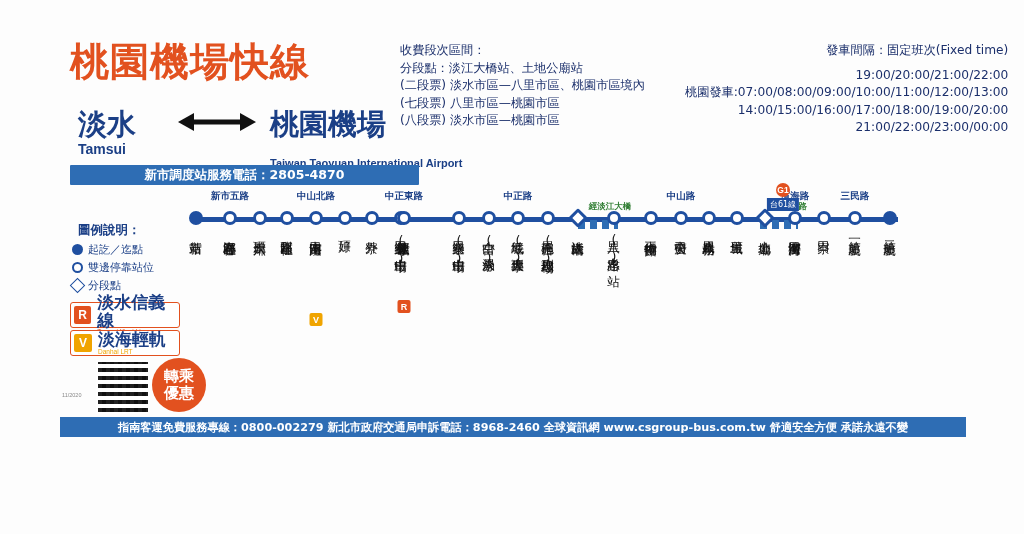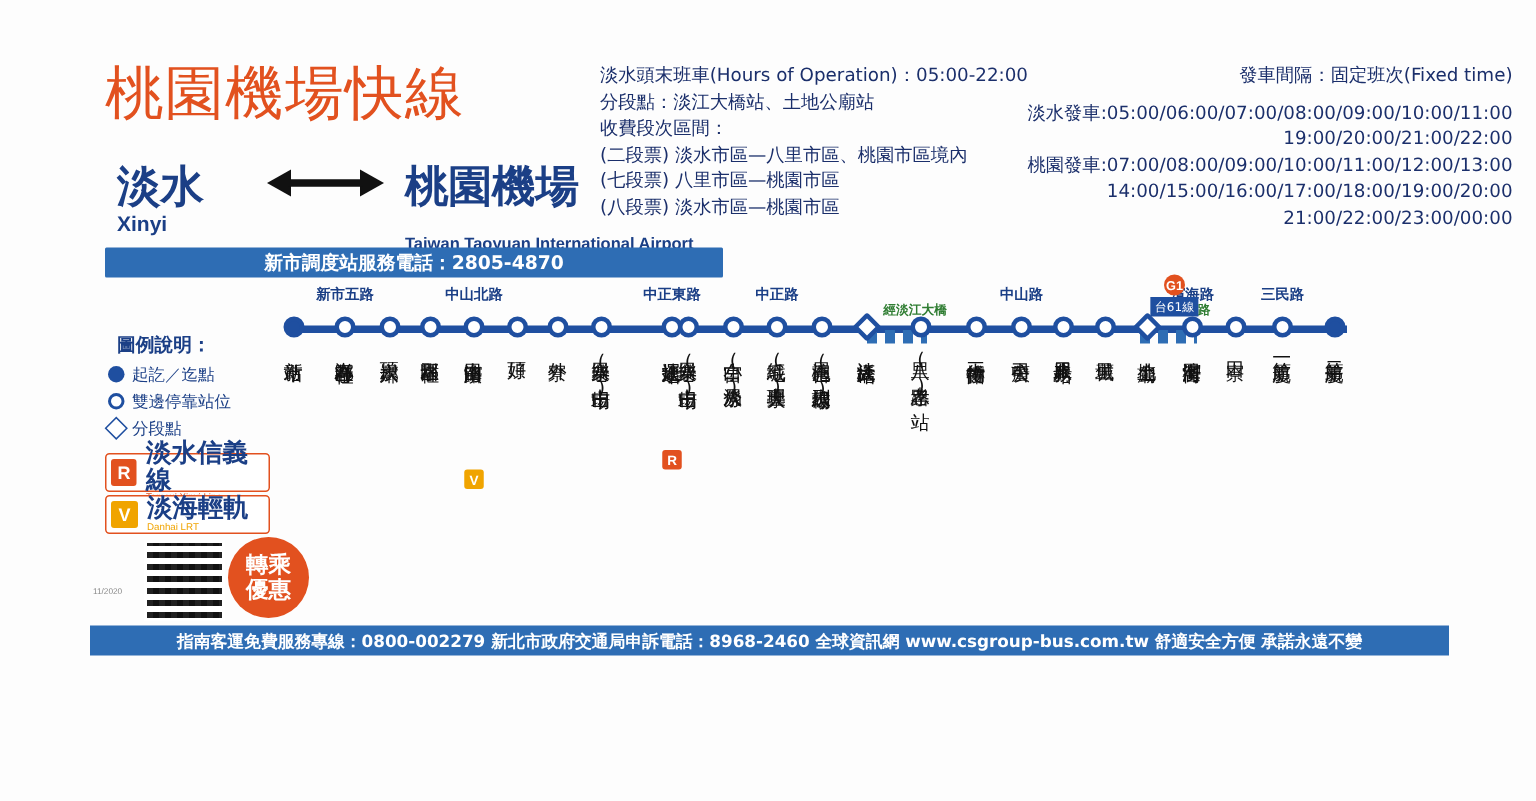--- a/index.html
+++ b/index.html
@@ -11,21 +11,21 @@
     position:relative;
   }
   #root{
     position:absolute;left:0;top:0;width:1024px;height:534px;
     background:#fdfdfd;
   }
 
   
   .title-main{
     position:absolute;left:70px;top:35px;
-    font-size:39px;font-weight:normal;color:#e2511f;
+    font-size:39px;font-weight:bold;color:#e2511f;
     letter-spacing:1px;
     font-family:"DejaVu Sans", sans-serif;
     white-space:nowrap;
   }
   .od-row{
     position:absolute;left:70px;top:105px;width:330px;height:48px;
   }
   .od-from{
     position:absolute;left:8px;top:0;
     font-size:29px;font-weight:bold;color:#1b3f86;
@@ -46,21 +46,21 @@
     font-family:"DejaVu Sans", sans-serif;
     white-space:nowrap;
   }
   .od-to-en{
     position:absolute;left:200px;top:36px;
     font-size:11px;font-weight:bold;color:#1b3f86;
     white-space:nowrap;
     margin-top:16px;
   }
   .phone-bar{
-    position:absolute;left:70px;top:165px;width:412px;height:20px;
+    position:absolute;left:70px;top:165px;width:349px;height:20px;
     background:#2e6db4;color:#ffffff;
     font-size:12.5px;font-weight:bold;
     display:flex;align-items:center;justify-content:center;
     font-family:"DejaVu Sans", sans-serif;
     border-radius:1px;
   }
 
   
   .info-col{
     position:absolute;color:#1b2f6b;
@@ -200,47 +200,45 @@
 </style>
 </head>
 <body>
 
 <div id="root">
 
   <div class="title-main">桃園機場快線</div>
 
   <div class="od-row">
     <div class="od-from">淡水</div>
-    <div class="od-from-en">Xinyi</div>
+    <div class="od-from-en">Tamsui</div>
     <div class="od-arrow">
       <svg width="78" height="22" viewBox="0 0 78 22">
         <polygon points="0,11 16,2 16,20" fill="#111"></polygon>
         <polygon points="78,11 62,2 62,20" fill="#111"></polygon>
         <rect x="14" y="8.5" width="50" height="5" fill="#111"></rect>
       </svg>
     </div>
     <div class="od-to">桃園機場</div>
     <div class="od-to-en">Taiwan Taoyuan International Airport</div>
   </div>
 
   <div class="phone-bar">新市調度站服務電話：2805-4870</div>
 
   <div class="info-col left">
-    <div>淡水頭末班車(Hours of Operation)：05:00-22:00</div>
+    <div>收費段次區間：</div>
     <div>分段點：淡江大橋站、土地公廟站</div>
-    <div>收費段次區間：</div>
     <div>(二段票) 淡水市區—八里市區、桃園市區境內</div>
     <div>(七段票) 八里市區—桃園市區</div>
     <div>(八段票) 淡水市區—桃園市區</div>
   </div>
 
   <div class="info-col right">
     <div>發車間隔：固定班次(Fixed time)</div>
     <div class="gap"></div>
-    <div>淡水發車:05:00/06:00/07:00/08:00/09:00/10:00/11:00</div>
     <div>19:00/20:00/21:00/22:00</div>
     <div>桃園發車:07:00/08:00/09:00/10:00/11:00/12:00/13:00</div>
     <div>14:00/15:00/16:00/17:00/18:00/19:00/20:00</div>
     <div>21:00/22:00/23:00/00:00</div>
   </div>
 
   <div class="legend-title">圖例說明：</div>
 
   <div class="legend-item lg1">
     <span class="dot-solid"></span>
@@ -310,21 +308,21 @@
           <div class="label">頂好</div>
         </div>
         <div class="stop" style="left: 372px;">
           <div class="marker"></div>
           <div class="label">外寮</div>
         </div>
         <div class="stop" style="left: 401px;">
           <div class="marker"></div>
           <div class="label">永樂巷口(中山市場)</div>
         </div>
-        <div class="stop" style="left: 448px;">
+        <div class="stop" style="left: 404px;">
           <div class="toplabel">中正東路</div>
           <div class="marker"></div>
           <div class="label">捷運淡水站</div>
           <div class="badge-r" style="top: 89px;">R</div>
         </div>
         <div class="stop" style="left: 459px;">
           <div class="marker"></div>
           <div class="label">永樂巷口(中山市場)</div>
         </div>
         <div class="stop" style="left: 489px;">

